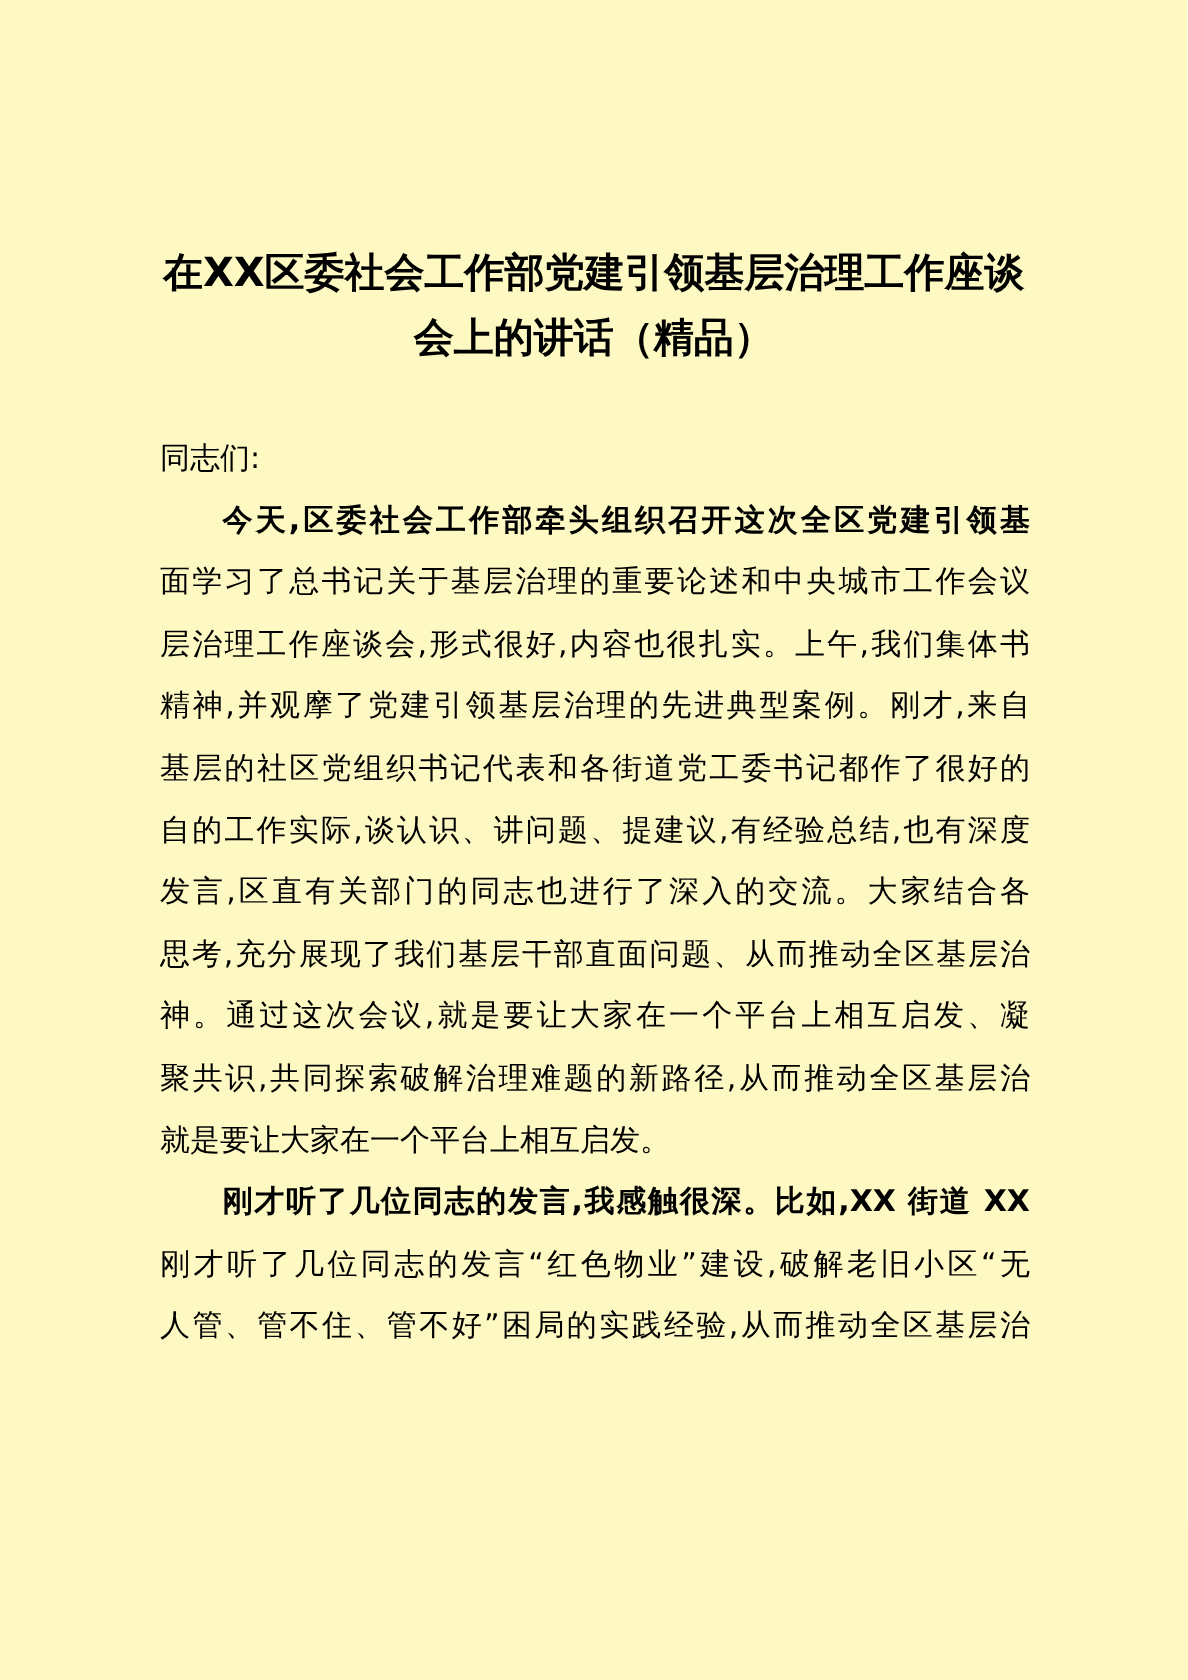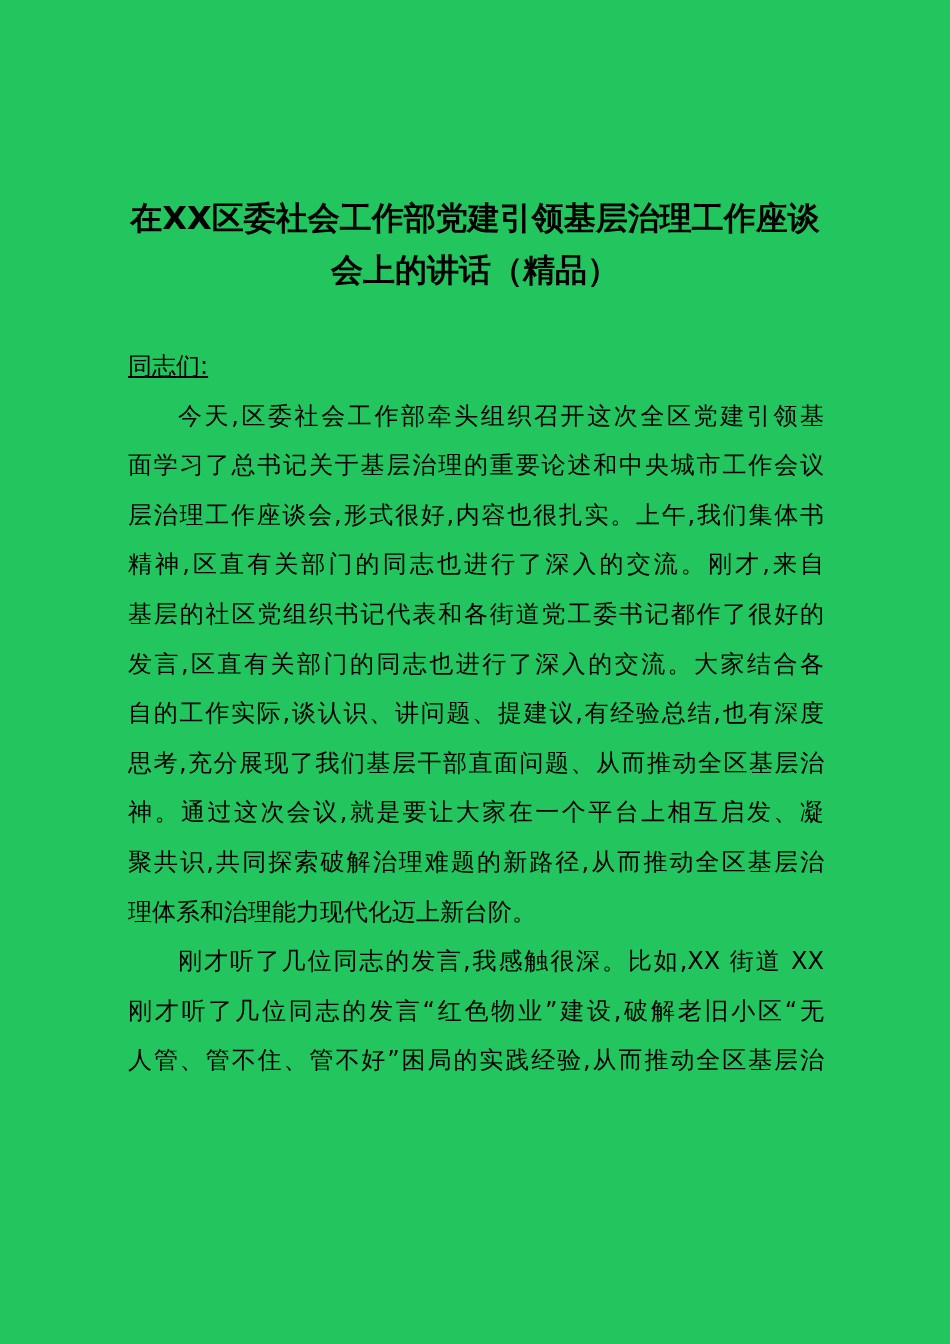--- a/index.html
+++ b/index.html
@@ -12,21 +12,21 @@
     height: 1344px;
     position: relative;
     overflow: hidden;
     color: #000000;
     font-family: "DejaVu Sans", "Liberation Sans", sans-serif;
   }
   .page {
     position: absolute;
     left: 0; top: 0;
     width: 950px; height: 1344px;
-    background: #22c55e;
+    background: #fef9c3;
   }
   .title {
     position: absolute;
     left: 120px;
     width: 710px;
     top: 192px;
     text-align: center;
     font-size: 32px;
     font-weight: bold;
     line-height: 52px;
@@ -51,51 +51,51 @@
     text-align: justify;
     text-align-last: justify;
     width: 696px;
   }
   .line.last {
     text-align-last: left;
   }
   .line.indent {
     padding-left: 50px;
     width: 646px;
+    font-weight: bold;
   }
   .line.salutation {
     text-align-last: left;
-    text-decoration: underline;
   }
 </style>
 </head>
 <body>
 
 <div class="page">
 
   <div class="title">
     <span class="tline">在XX区委社会工作部党建引领基层治理工作座谈</span>
     <span class="tline">会上的讲话（精品）</span>
   </div>
 
   <div class="body">
     <span class="line salutation">同志们:</span>
 
     <div>
       <span class="line indent">今天,区委社会工作部牵头组织召开这次全区党建引领基</span>
       <span class="line">面学习了总书记关于基层治理的重要论述和中央城市工作会议</span>
       <span class="line">层治理工作座谈会,形式很好,内容也很扎实。上午,我们集体书</span>
-      <span class="line">精神,区直有关部门的同志也进行了深入的交流。刚才,来自</span>
+      <span class="line">精神,并观摩了党建引领基层治理的先进典型案例。刚才,来自</span>
       <span class="line">基层的社区党组织书记代表和各街道党工委书记都作了很好的</span>
+      <span class="line">自的工作实际,谈认识、讲问题、提建议,有经验总结,也有深度</span>
       <span class="line">发言,区直有关部门的同志也进行了深入的交流。大家结合各</span>
-      <span class="line">自的工作实际,谈认识、讲问题、提建议,有经验总结,也有深度</span>
       <span class="line">思考,充分展现了我们基层干部直面问题、从而推动全区基层治</span>
       <span class="line">神。通过这次会议,就是要让大家在一个平台上相互启发、凝</span>
       <span class="line">聚共识,共同探索破解治理难题的新路径,从而推动全区基层治</span>
-      <span class="line last">理体系和治理能力现代化迈上新台阶。</span>
+      <span class="line last">就是要让大家在一个平台上相互启发。</span>
     </div>
 
     <div>
       <span class="line indent">刚才听了几位同志的发言,我感触很深。比如,XX 街道 XX</span>
       <span class="line">刚才听了几位同志的发言“红色物业”建设,破解老旧小区“无</span>
       <span class="line">人管、管不住、管不好”困局的实践经验,从而推动全区基层治</span>
     </div>
   </div>
 
 </div>

